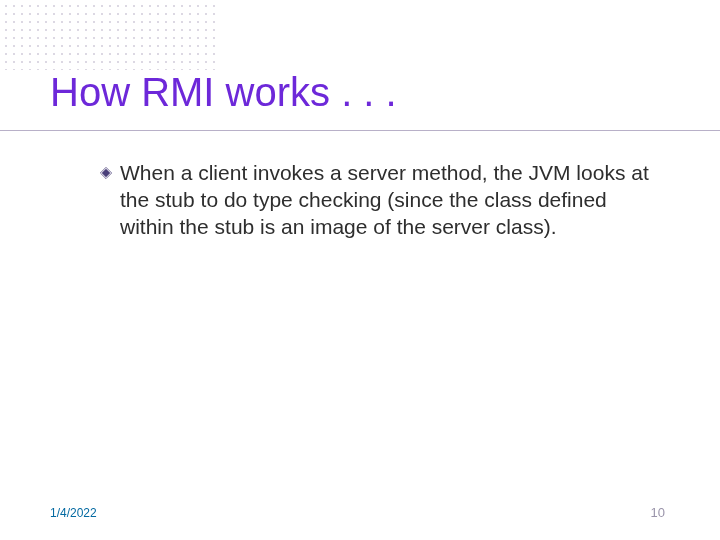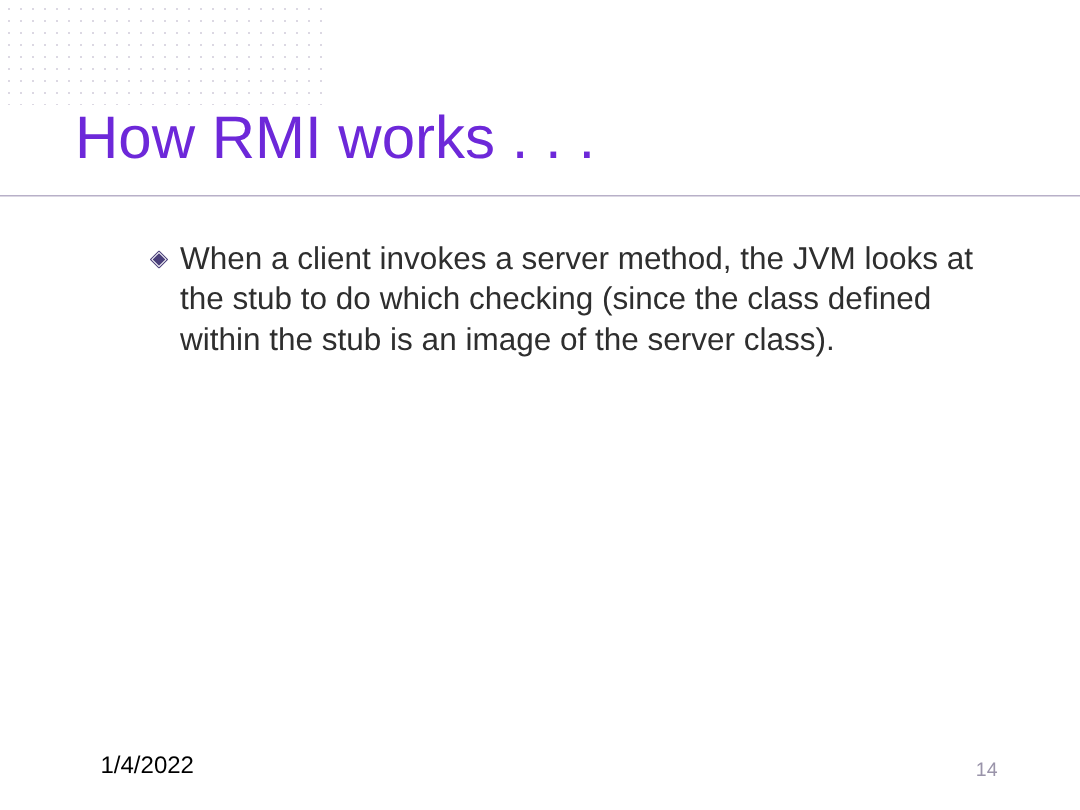--- a/index.html
+++ b/index.html
@@ -58,23 +58,23 @@
   .bullet-text {
     flex: 1 1 auto;
     font-size: 21px;
     line-height: 1.28;
     color: #2e2e2e;
     font-family: Verdana, Geneva, sans-serif;
   }
   .footer-date {
     position: absolute;
     bottom: 20px;
-    left: 67px;
-    font-size: 16px;
-    color: #000000;
+    left: 50px;
+    font-size: 12px;
+    color: #0369a1;
     font-family: Verdana, Geneva, sans-serif;
   }
   .footer-page {
     position: absolute;
     bottom: 20px;
     right: 55px;
     font-size: 13px;
     color: #9a94aa;
     font-family: Verdana, Geneva, sans-serif;
   }
@@ -89,21 +89,21 @@
 
 <div class="content">
 
   <div class="bullet-item">
     <span class="bullet-icon">
       <svg width="12" height="12" viewBox="0 0 12 12">
         <rect x="3" y="3" width="6" height="6" transform="rotate(45 6 6)" fill="#4a3f7a"></rect>
         <rect x="2" y="2" width="8" height="8" transform="rotate(45 6 6)" fill="none" stroke="#4a3f7a" stroke-width="0.7"></rect>
       </svg>
     </span>
-    <span class="bullet-text">When a client invokes a server method, the JVM looks at the stub to do which checking (since the class defined within the stub is an image of the server class).</span>
+    <span class="bullet-text">When a client invokes a server method, the JVM looks at the stub to do type checking (since the class defined within the stub is an image of the server class).</span>
   </div>
 
 
 
 </div>
 
 <div class="footer-date">1/4/2022</div>
-<div class="footer-page">14</div>
+<div class="footer-page">10</div>
 
 </body></html>

